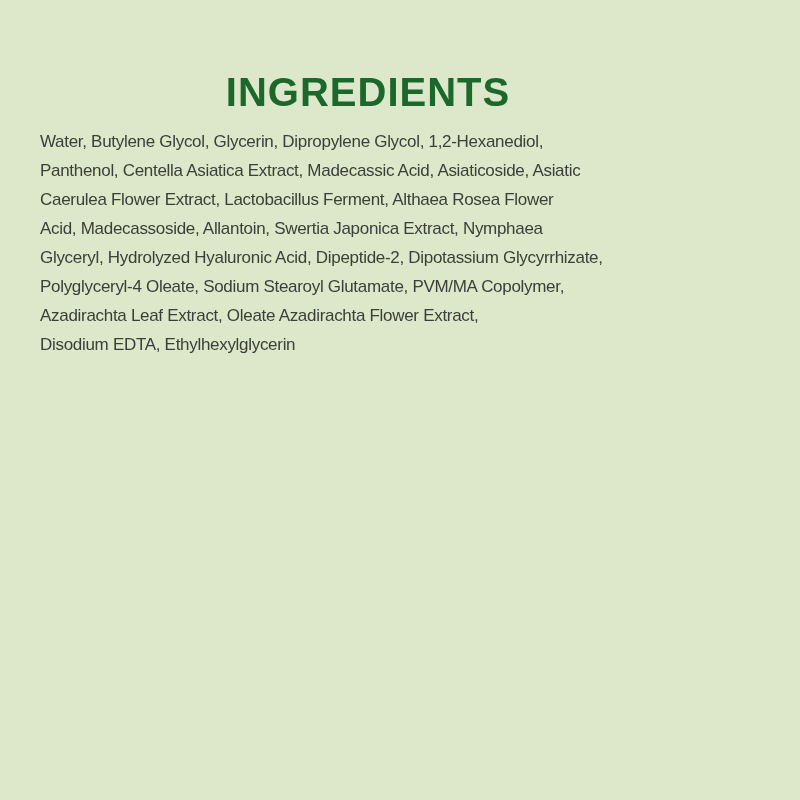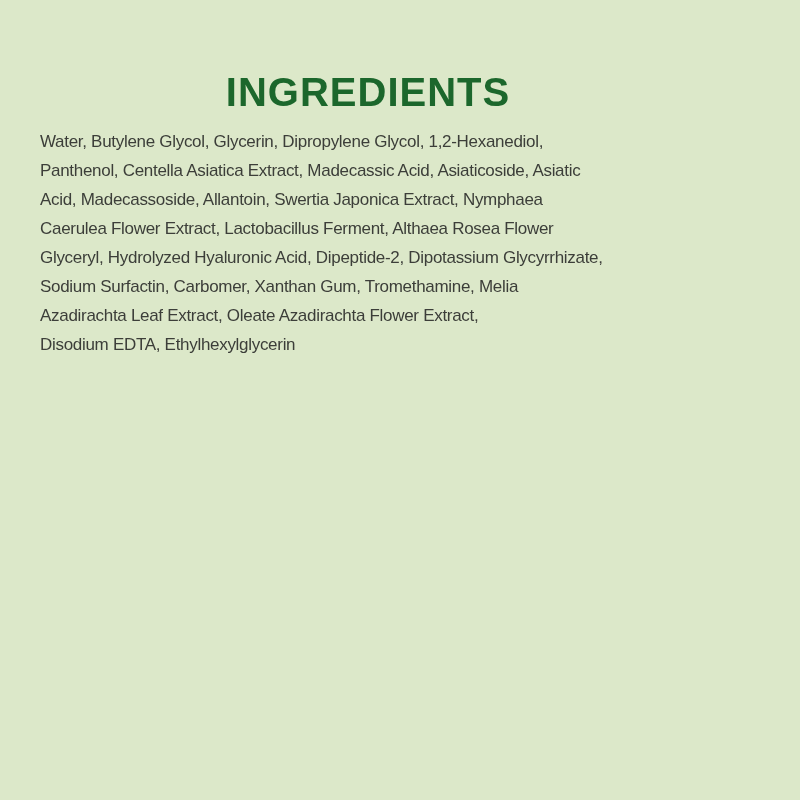--- a/index.html
+++ b/index.html
@@ -46,20 +46,20 @@
 </style>
 </head>
 <body>
 
 <div class="label-card">
   <h1 class="title">INGREDIENTS</h1>
 
   <div class="paragraph">
     <div class="ingredient-line">Water, Butylene Glycol, Glycerin, Dipropylene Glycol, 1,2-Hexanediol,</div>
     <div class="ingredient-line">Panthenol, Centella Asiatica Extract, Madecassic Acid, Asiaticoside, Asiatic</div>
+    <div class="ingredient-line">Caerulea Flower Extract, Lactobacillus Ferment, Althaea Rosea Flower</div>
     <div class="ingredient-line">Acid, Madecassoside, Allantoin, Swertia Japonica Extract, Nymphaea</div>
-    <div class="ingredient-line">Caerulea Flower Extract, Lactobacillus Ferment, Althaea Rosea Flower</div>
     <div class="ingredient-line">Glyceryl, Hydrolyzed Hyaluronic Acid, Dipeptide-2, Dipotassium Glycyrrhizate,</div>
-    <div class="ingredient-line">Sodium Surfactin, Carbomer, Xanthan Gum, Tromethamine, Melia</div>
+    <div class="ingredient-line">Polyglyceryl-4 Oleate, Sodium Stearoyl Glutamate, PVM/MA Copolymer,</div>
     <div class="ingredient-line">Azadirachta Leaf Extract, Oleate Azadirachta Flower Extract,</div>
     <div class="ingredient-line">Disodium EDTA, Ethylhexylglycerin</div>
   </div>
 </div>
 
 </body></html>

